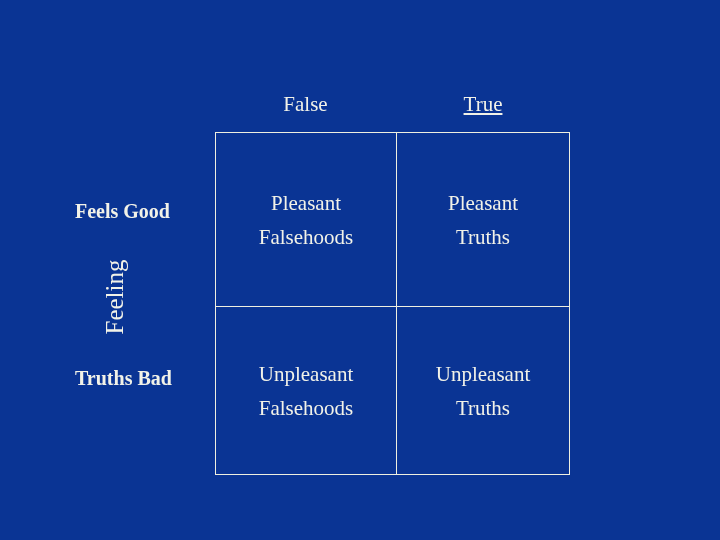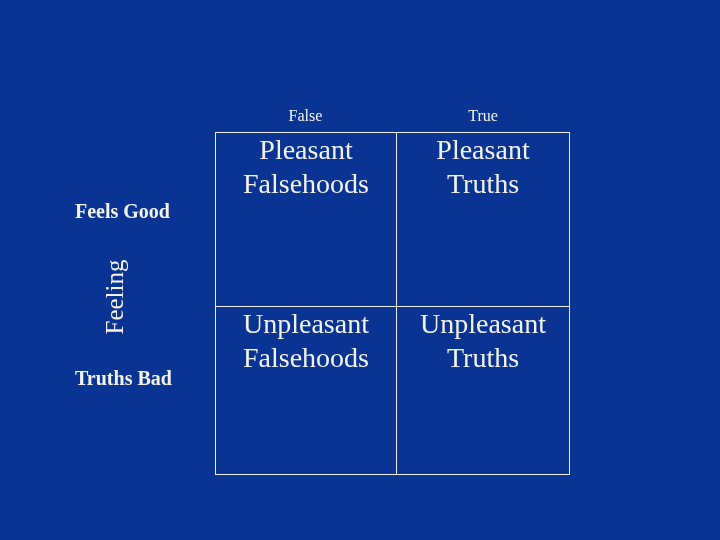--- a/index.html
+++ b/index.html
@@ -32,28 +32,28 @@
     text-align: center;
     font-size: 25px;
     line-height: 30px;
     letter-spacing: 0.2px;
     white-space: nowrap;
   }
 
   
   .col-head {
     position: absolute;
-    top: 101px;
-    font-size: 16px;
+    top: 89px;
+    font-size: 21px;
     line-height: 30px;
     text-align: center;
     white-space: nowrap;
   }
   .col-head.c0 { left: 215px; width: 181px; }
-  .col-head.c1 { left: 396px; width: 174px; }
+  .col-head.c1 { left: 396px; width: 174px; text-decoration: underline; }
 
   
   .axis-title-left {
     position: absolute;
     left: 115px;
     top: 297px;
     font-size: 25px;
     line-height: 30px;
     white-space: nowrap;
     transform: translate(-50%, -50%) rotate(-90deg);
@@ -83,23 +83,24 @@
     height: 343px;
     box-sizing: border-box;
     border: 1.5px solid #EFEFE0;
     display: grid;
     grid-template-columns: 181px 1fr;
     grid-template-rows: 174px 1fr;
   }
   .cell {
     box-sizing: border-box;
     display: flex;
+    align-items: center;
     justify-content: center;
     text-align: center;
-    font-size: 28px;
+    font-size: 21px;
     line-height: 34px;
     padding: 0 6px;
   }
   .cell.b-right  { border-right: 1.5px solid #EFEFE0; }
   .cell.b-bottom { border-bottom: 1.5px solid #EFEFE0; }
   .cell .cell-text {
     display: block;
     white-space: pre-line;
   }
 </style>

